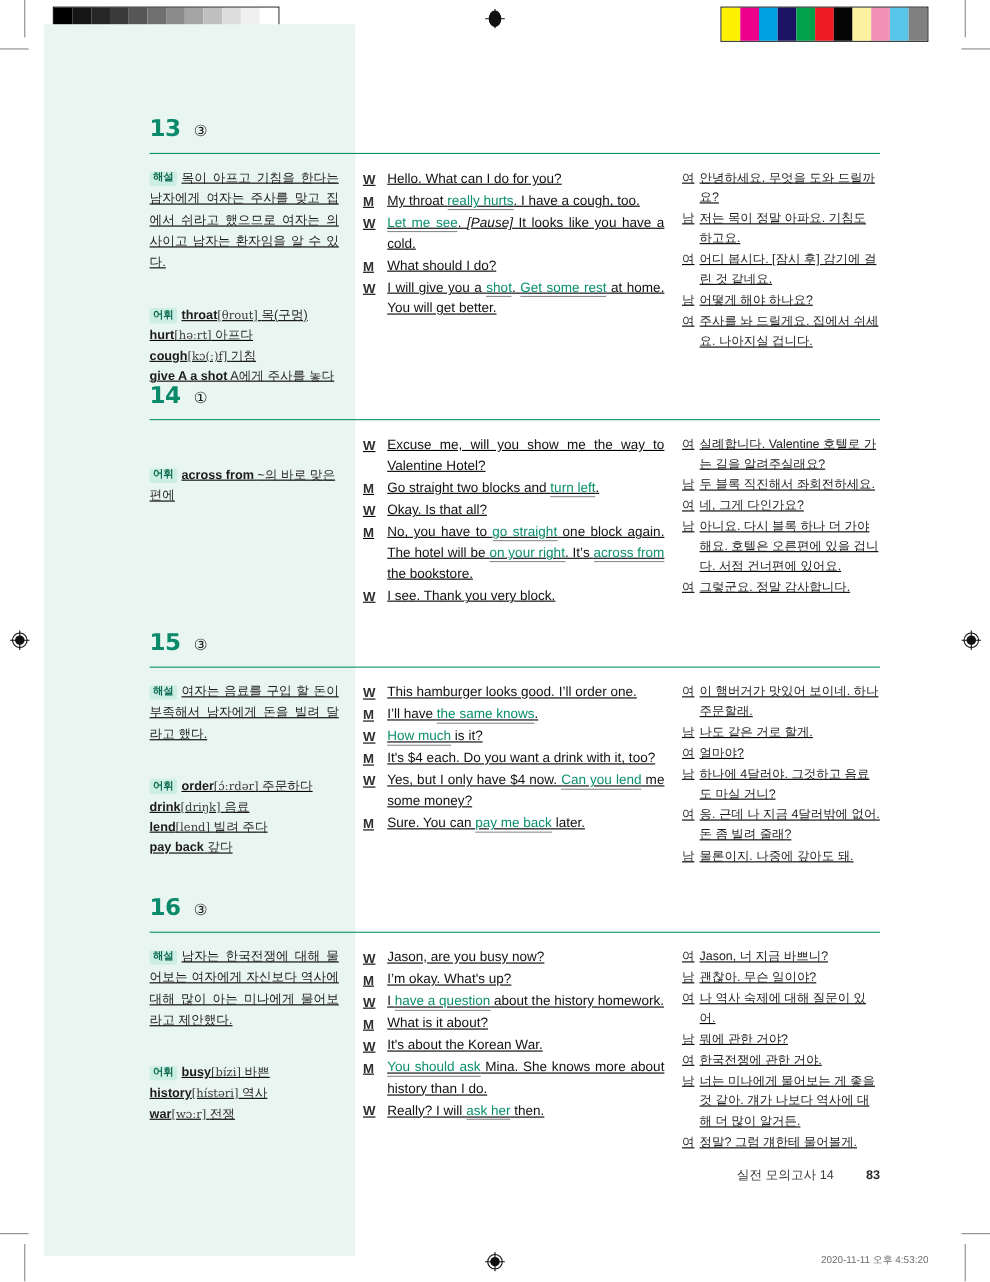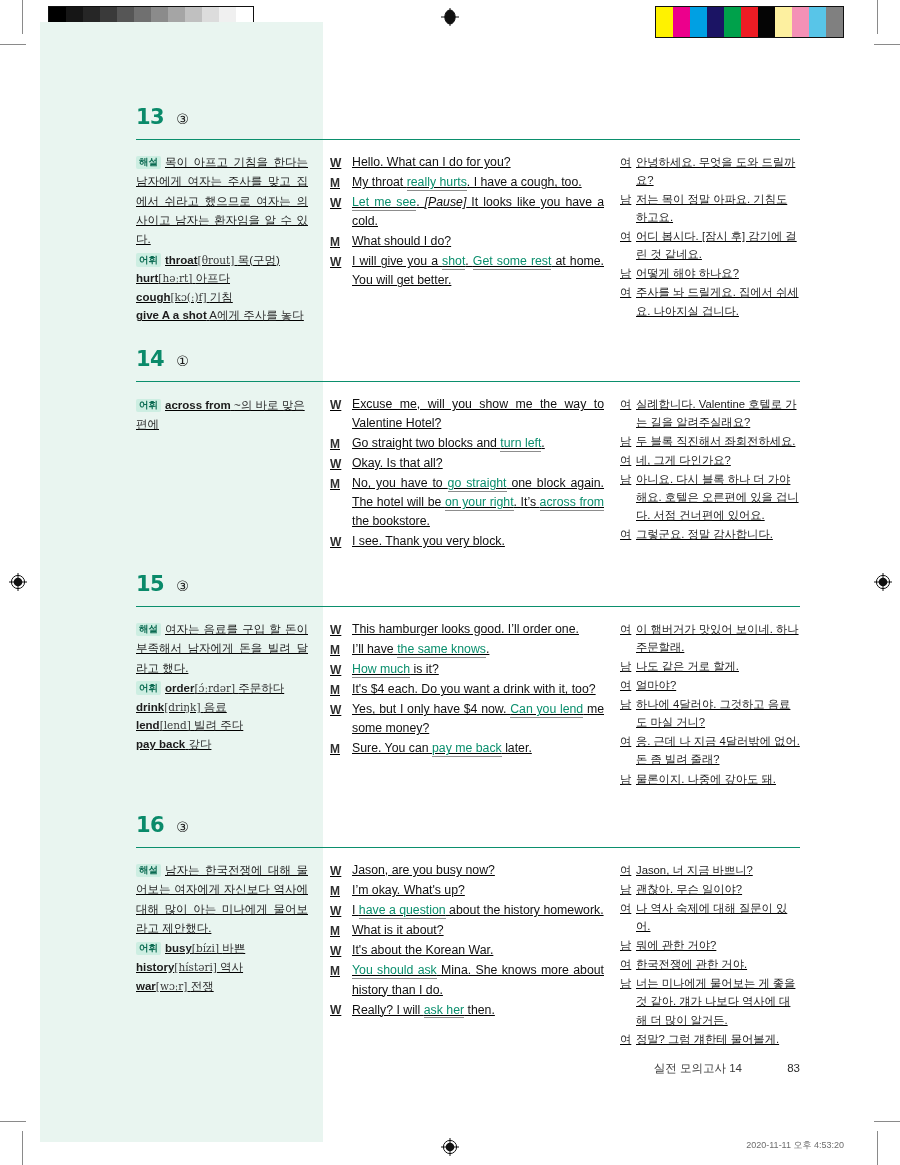--- a/index.html
+++ b/index.html
@@ -39,21 +39,21 @@
 
   .tag{
     display:inline-block;
     background:#cdeee2;color:#0b6b52;
     font-size:9.5px;font-weight:bold;
     padding:1.5px 3px;border-radius:2px;
     margin-right:4px;vertical-align:1px;
     line-height:1.1;
   }
   .explain{font-size:11.5px;line-height:1.68;color:#1c1c1c;text-align:justify;}
-  .vocab{margin-top:1px;font-size:11.5px;line-height:1.62;color:#1c1c1c;}
+  .vocab{margin-top:28px;font-size:11.5px;line-height:1.62;color:#1c1c1c;}
   .vocab .w{font-weight:bold;}
   .vocab .ph{font-family:"DejaVu Serif",serif;font-size:10.5px;color:#3a3a3a;}
   .vocab .kr{color:#2a2a2a;}
 
   .script{font-size:12.3px;line-height:1.55;color:#111;}
   .line{display:flex;margin-bottom:1px;}
   .spk{width:22px;flex:0 0 22px;font-weight:bold;color:#2f2f2f;font-size:12px;padding-top:0.5px;}
   .utt{flex:1;text-align:justify;}
   .line.just .utt{text-align:justify;text-align-last:left;}
   .hl{color:#0b8f6d;border-bottom:1.2px solid #8d8d8d;padding-bottom:0.5px;}
@@ -62,21 +62,21 @@
   .trans{font-size:11.3px;line-height:1.6;color:#1c1c1c;}
   .tline{display:flex;margin-bottom:1px;}
   .tspk{width:16px;flex:0 0 16px;color:#2f2f2f;}
   .ttxt{flex:1;}
 
   
   .page-footer{
     position:absolute;right:100px;top:1061px;
     font-size:11.5px;color:#3a3a3a;
   }
-  .page-footer .pg{margin-left:42px;font-weight:normal;color:#2a2a2a;}
+  .page-footer .pg{margin-left:26px;font-weight:bold;color:#2a2a2a;}
   .indd-left{position:absolute;left:46px;top:1139px;font-size:9px;color:#6d6d6d;margin-top:44px;}
   .indd-right{position:absolute;right:56px;top:1139px;font-size:9px;color:#6d6d6d;}
 </style>
 </head>
 <body>
 
 <div>
 
   <div class="crop-mark" style="left:22px;top:0;width:1px;height:34px;"></div>
   <div class="crop-mark" style="left:0;top:44px;width:26px;height:1px;"></div>

